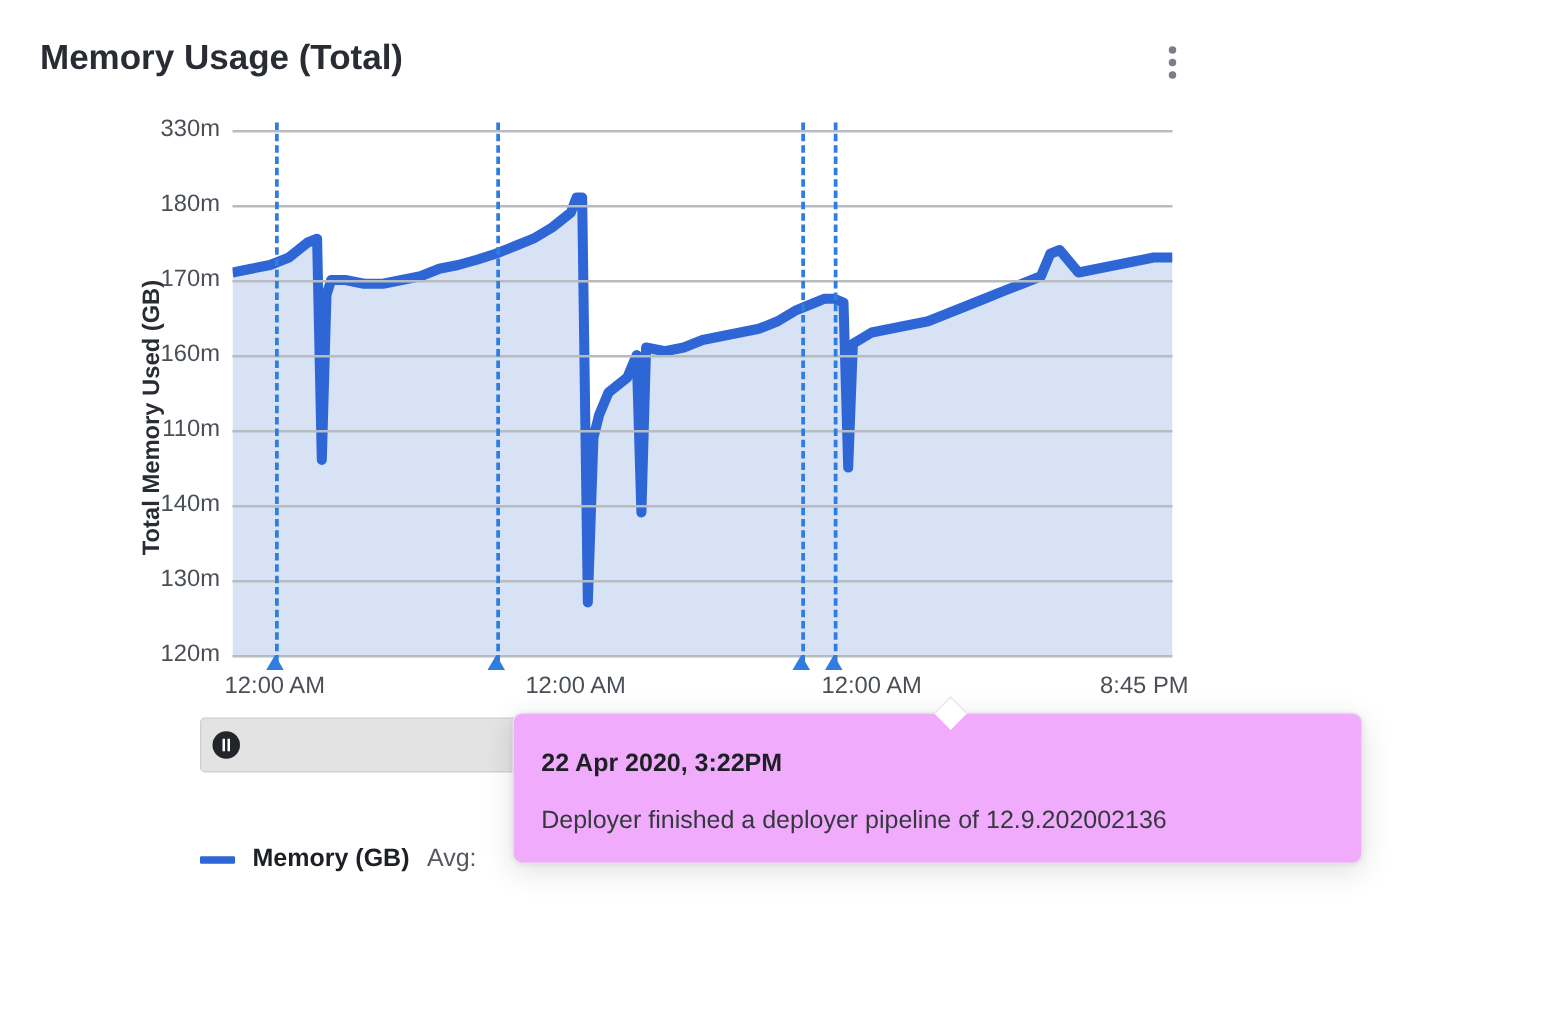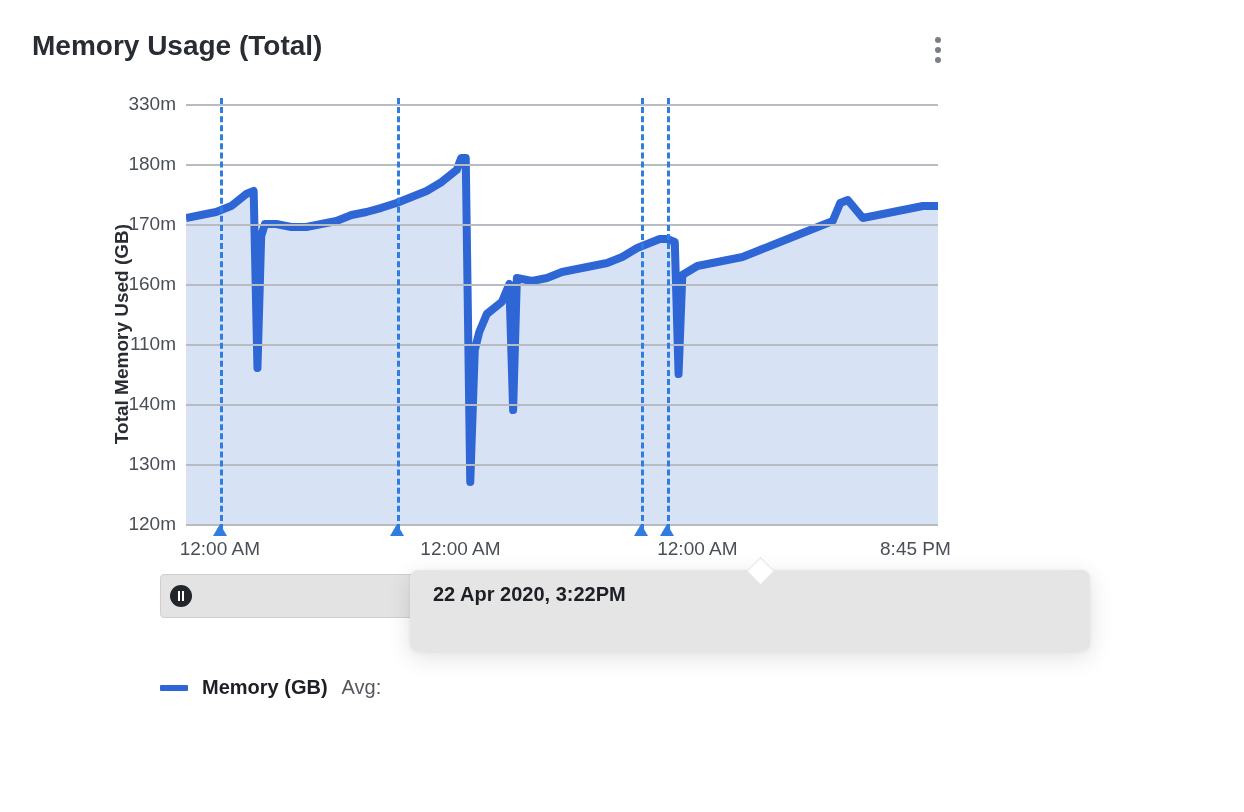--- a/index.html
+++ b/index.html
@@ -137,25 +137,25 @@
     width: 28px; height: 6px; background: #2f66d6; border-radius: 1px;
   }
   .legend-name { font-weight: 700; }
   .legend-avg { color: #55595f; }
 
   .tooltip {
     position: absolute;
     left: 410px;
     top: 570px;
     width: 680px;
-    background: #e5e5e5;
+    background: #f0abfc;
     border: 1px solid #e4e6ea;
     border-radius: 8px;
     box-shadow: 0 6px 24px rgba(0,0,0,.12), 0 1px 4px rgba(0,0,0,.06);
-    padding: 12px 22px 22px 22px;
+    padding: 29px 22px 22px 22px;
     z-index: 10;
   }
   .tooltip::before {
     content: "";
     position: absolute;
     top: -10px;
     left: 340px;
     width: 18px; height: 18px;
     background: #fff;
     border-left: 1px solid #e4e6ea;
@@ -238,15 +238,16 @@
   </div>
 
   <div class="legend">
     <div class="legend-swatch"></div>
     <span class="legend-name">Memory (GB)</span>
     <span class="legend-avg">Avg:</span>
   </div>
 
   <div class="tooltip">
     <p class="tooltip-title">22 Apr 2020, 3:22PM</p>
+    <div class="tooltip-body">Deployer finished a deployer pipeline of 12.9.202002136</div>
   </div>
 
 </div>
 
 </body></html>

